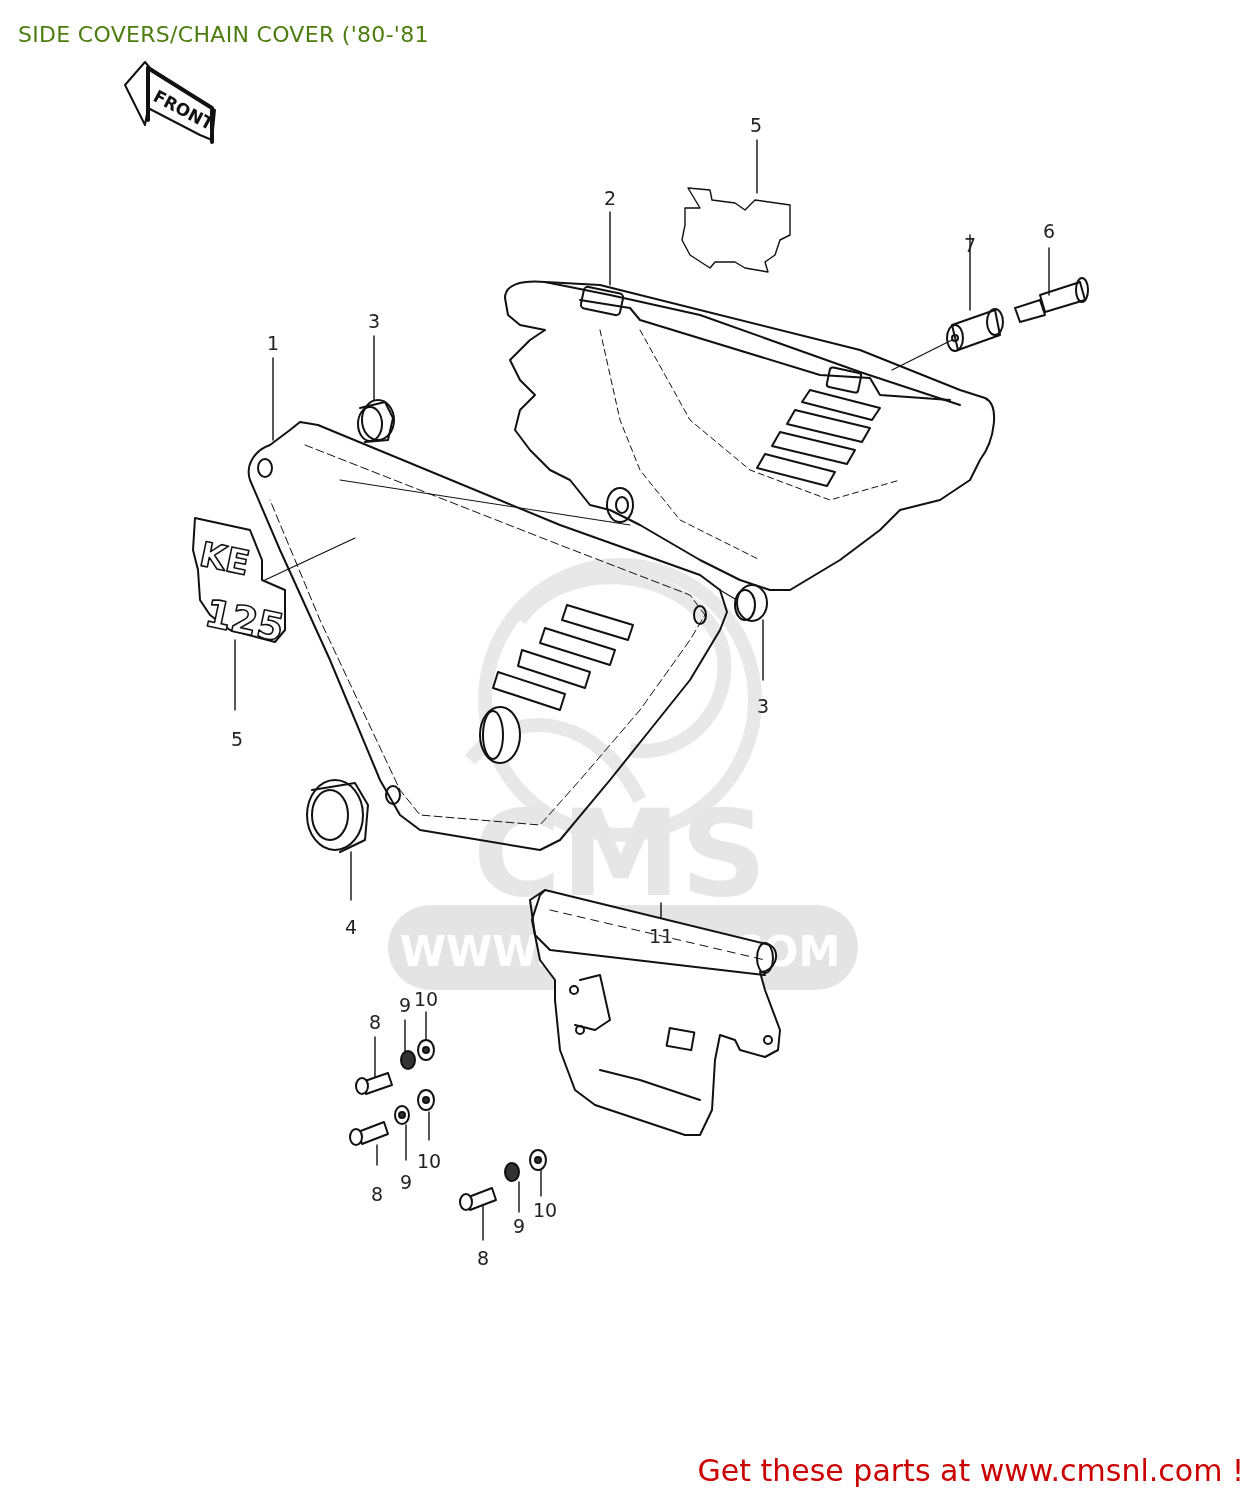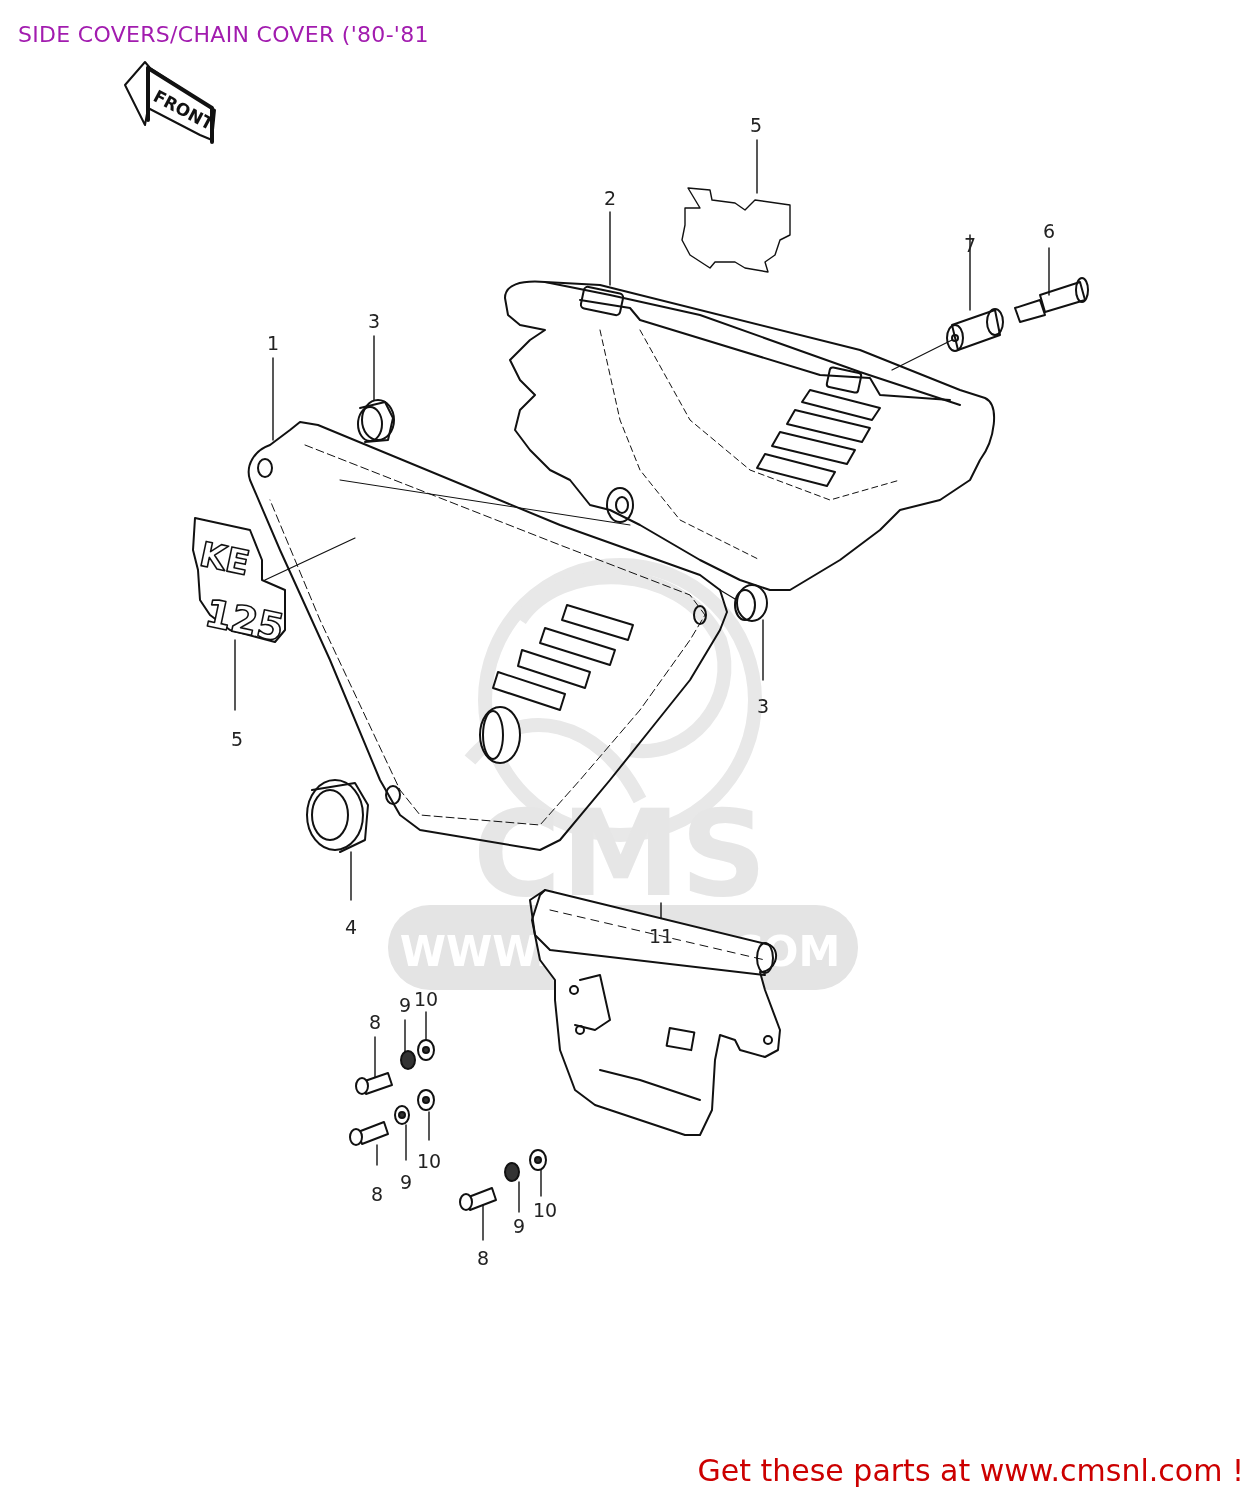--- a/index.html
+++ b/index.html
@@ -1,17 +1,17 @@
 <!DOCTYPE html>
 <html><head>
 <meta charset="utf-8">
 <style>
   html, body { margin: 0; padding: 0; background: #ffffff; }
   body { width: 1244px; height: 1500px; position: relative; overflow: hidden; font-family: "DejaVu Sans", sans-serif; }
-  .title { position: absolute; left: 18px; top: 22px; font-size: 22px; color: #a21caf; letter-spacing: 0.3px; white-space: nowrap; }
+  .title { position: absolute; left: 18px; top: 22px; font-size: 22px; color: #4d7c0f; letter-spacing: 0.3px; white-space: nowrap; }
   .diagram { position: absolute; left: 0; top: 0; width: 1244px; height: 1500px; }
   .callout { position: absolute; font-size: 19px; color: #222; line-height: 1; transform: translateX(-50%); white-space: nowrap; }
   .footer { position: absolute; left: 0; width: 1244px; top: 1453px; text-align: right; font-size: 30px; color: #cc0000; white-space: nowrap; }
   .wm { position: absolute; left: 0; top: 0; }
 </style>
 </head>
 <body>
 
 <div class="title">SIDE COVERS/CHAIN COVER ('80-'81</div>
 

